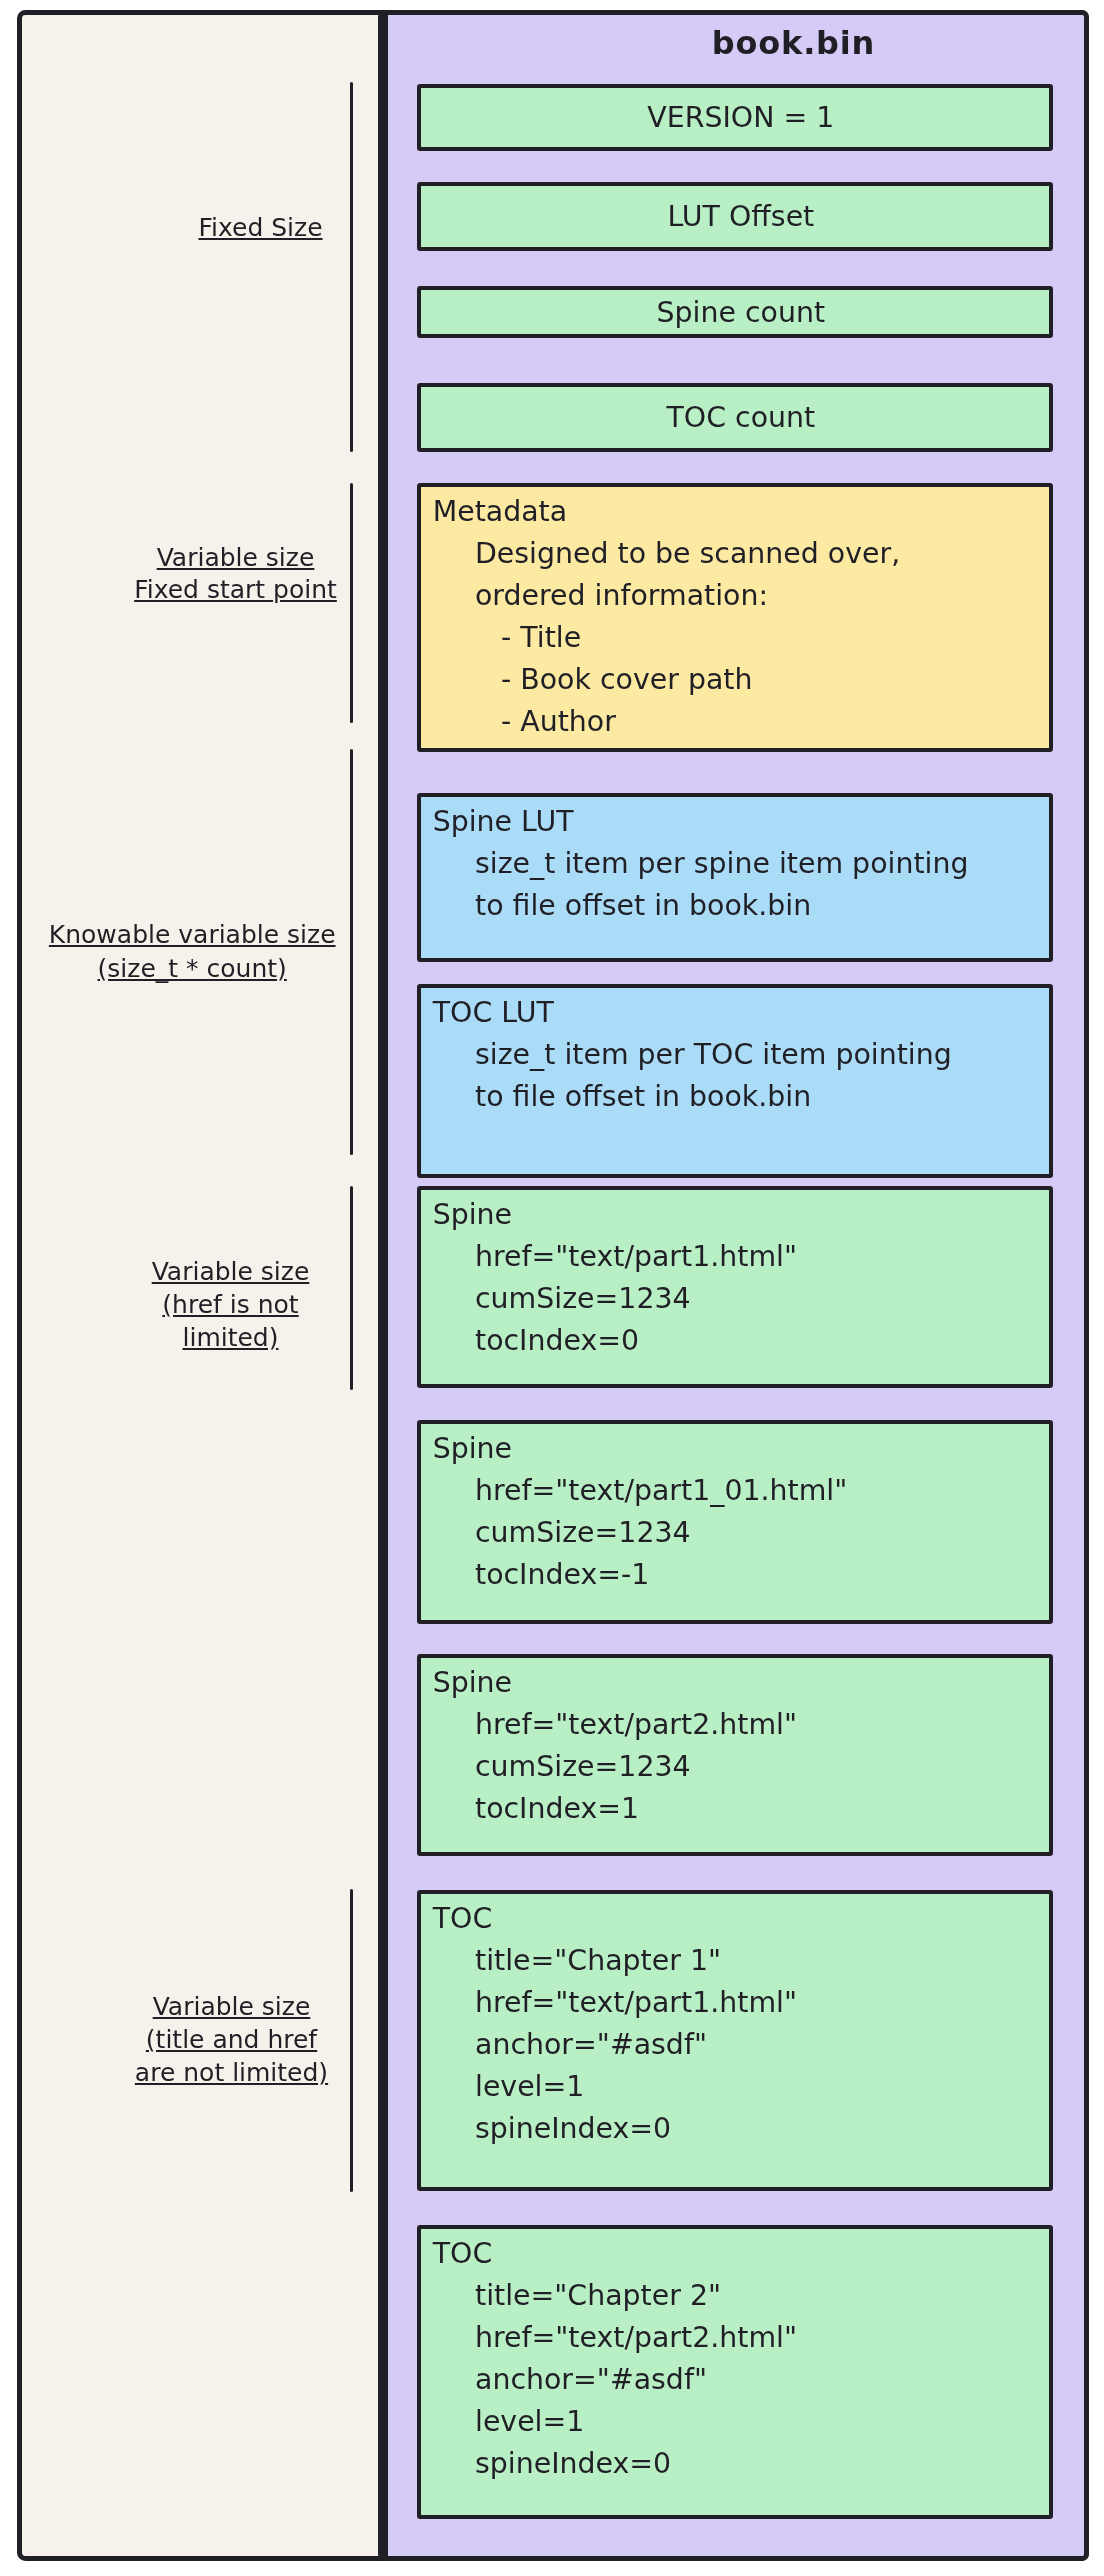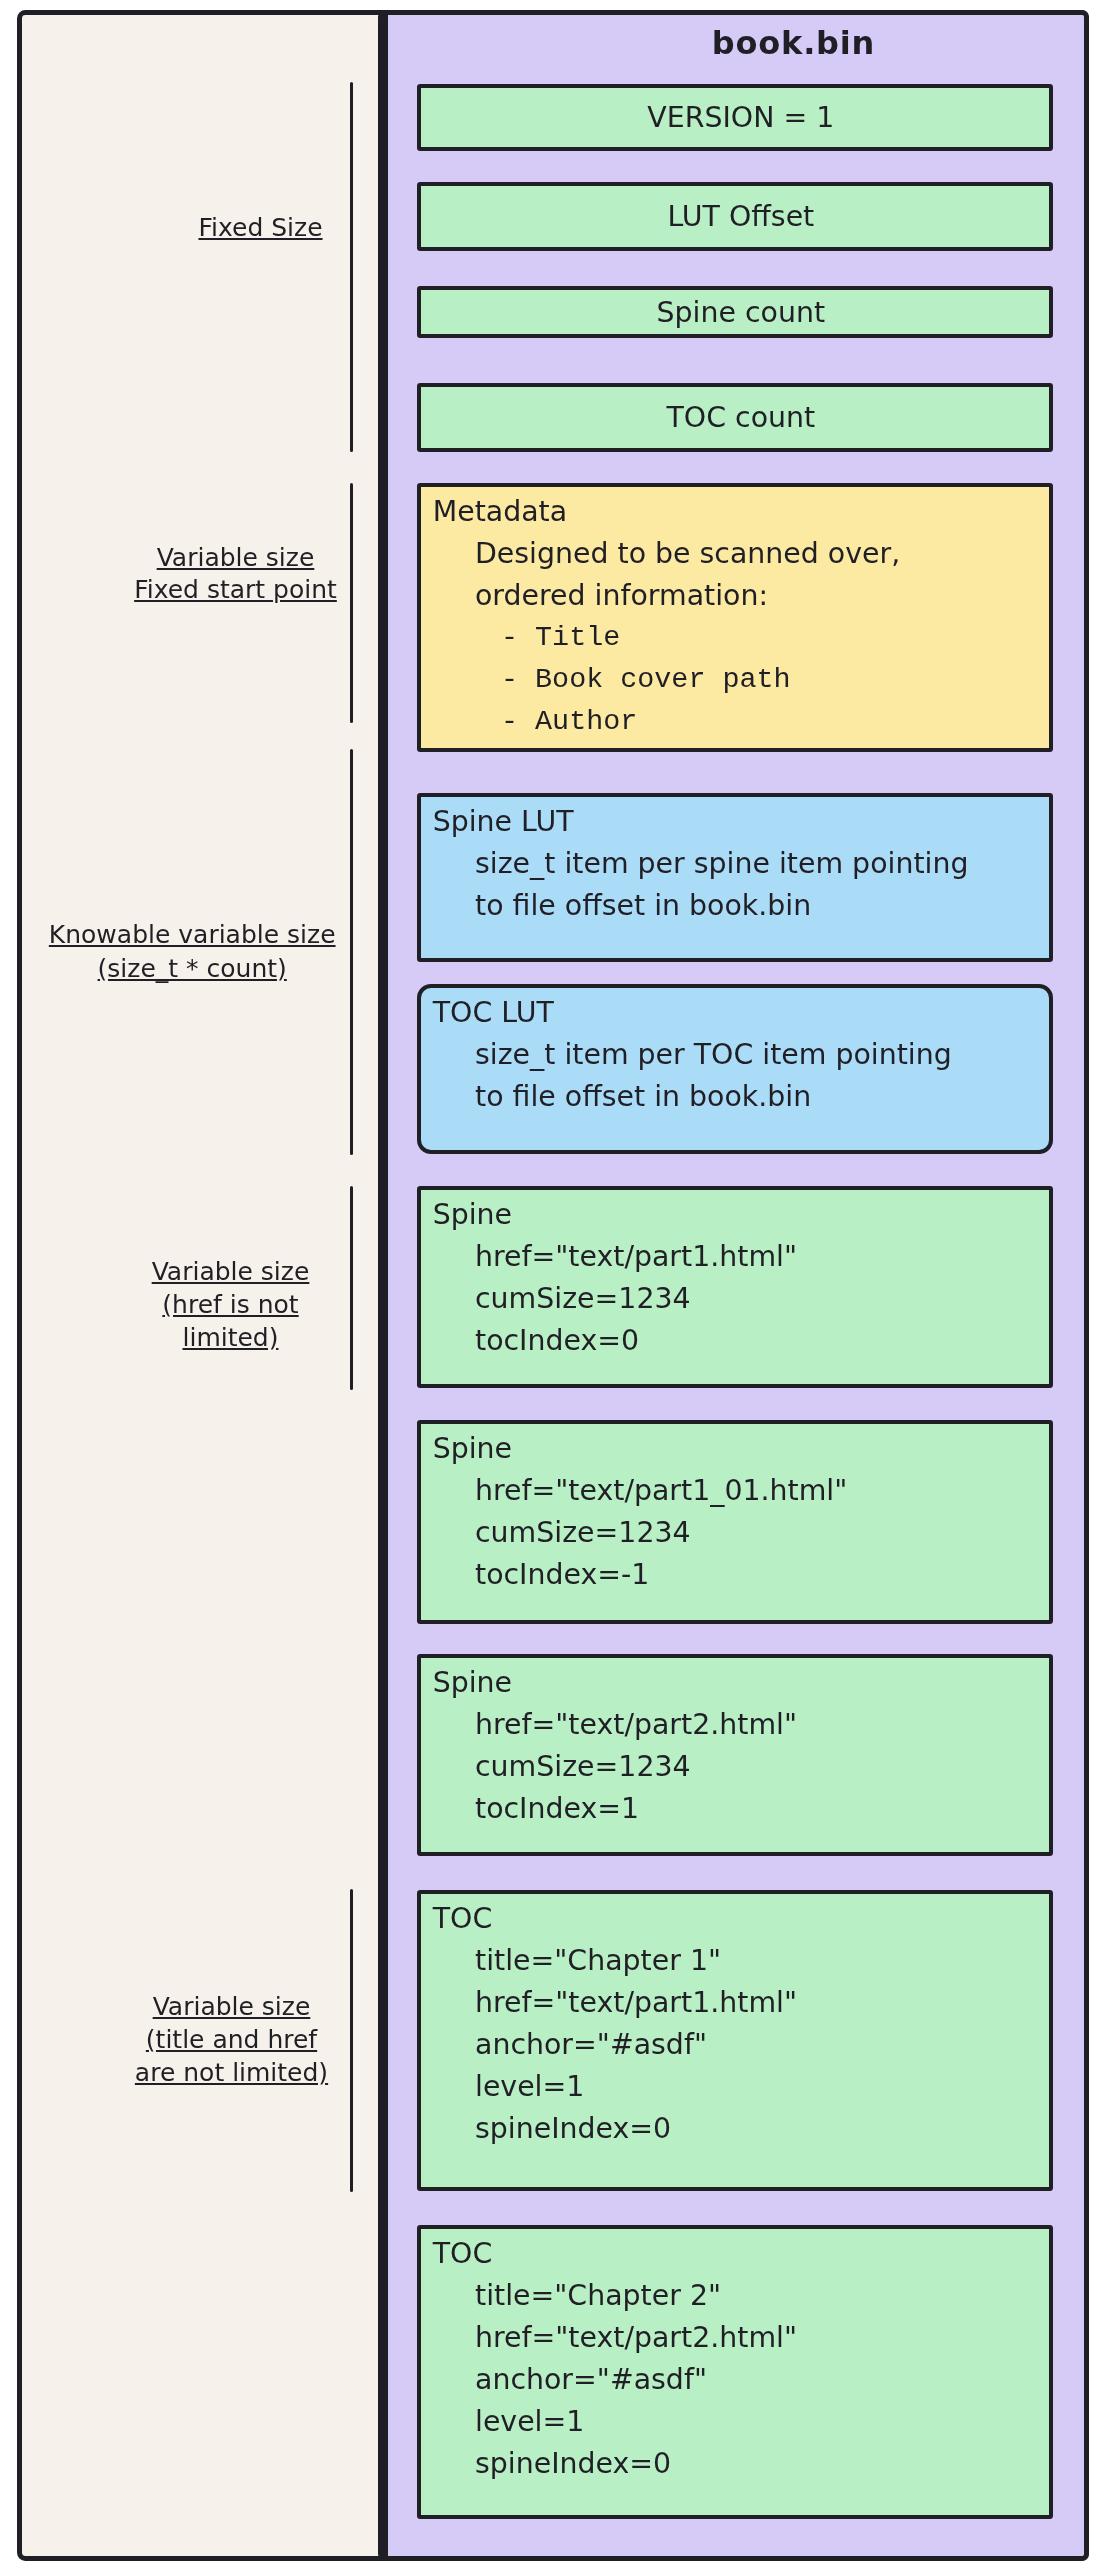--- a/index.html
+++ b/index.html
@@ -45,21 +45,21 @@
   }
   .record.green{background:var(--green,#b9efc4);}
   .record.yellow{background:var(--yellow,#fce9a2);}
   .record.blue{background:var(--blue,#aadcf8);}
   .record.single{display:flex;align-items:center;}
   .record.single .record-line{padding-left:11.7px;height:auto;line-height:normal;}
   .record.multi{padding-top:4px;}
   .record.multi .record-line{height:42px;line-height:42px;white-space:nowrap;}
   .indent-0{padding-left:11.7px;}
   .indent-1{padding-left:54px;}
-  .indent-2{padding-left:80px;font-family:Liberation Mono, monospace;}
+  .indent-2{padding-left:80px;}
 </style>
 </head>
 <body style="--canvas: #ffffff; --frame-bg: #f6f1ea; --panel-bg: #d6cbf6; --green: #b9efc4; --yellow: #fce9a2; --blue: #aadcf8; --stroke: #211f26;">
 
 <div class="abs outer-frame"></div>
 <div class="abs file-panel"></div>
 <div class="abs panel-title">book.bin</div>
 <div id="labels-layer">
     <div class="abs side-label" style="left: 85px; top: 209px; line-height: 37px;">
       <span class="label-line">Fixed Size</span>
@@ -109,21 +109,21 @@
       <div class="record-line indent-1">ordered information:</div>
       <div class="record-line indent-2">- Title</div>
       <div class="record-line indent-2">- Book cover path</div>
       <div class="record-line indent-2">- Author</div>
     </div>
     <div class="abs record blue multi" style="top: 785px; height: 169px; margin-top: 8px;">
       <div class="record-line indent-0">Spine LUT</div>
       <div class="record-line indent-1">size_t item per spine item pointing</div>
       <div class="record-line indent-1">to file offset in book.bin</div>
     </div>
-    <div class="abs record blue multi" style="top: 984px; height: 170px; border-radius: 14px;">
+    <div class="abs record blue multi" style="top: 984px; height: 194px;">
       <div class="record-line indent-0">TOC LUT</div>
       <div class="record-line indent-1">size_t item per TOC item pointing</div>
       <div class="record-line indent-1">to file offset in book.bin</div>
     </div>
     <div class="abs record green multi" style="top: 1186px; height: 202px;">
       <div class="record-line indent-0">Spine</div>
       <div class="record-line indent-1">href="text/part1.html"</div>
       <div class="record-line indent-1">cumSize=1234</div>
       <div class="record-line indent-1">tocIndex=0</div>
     </div>

